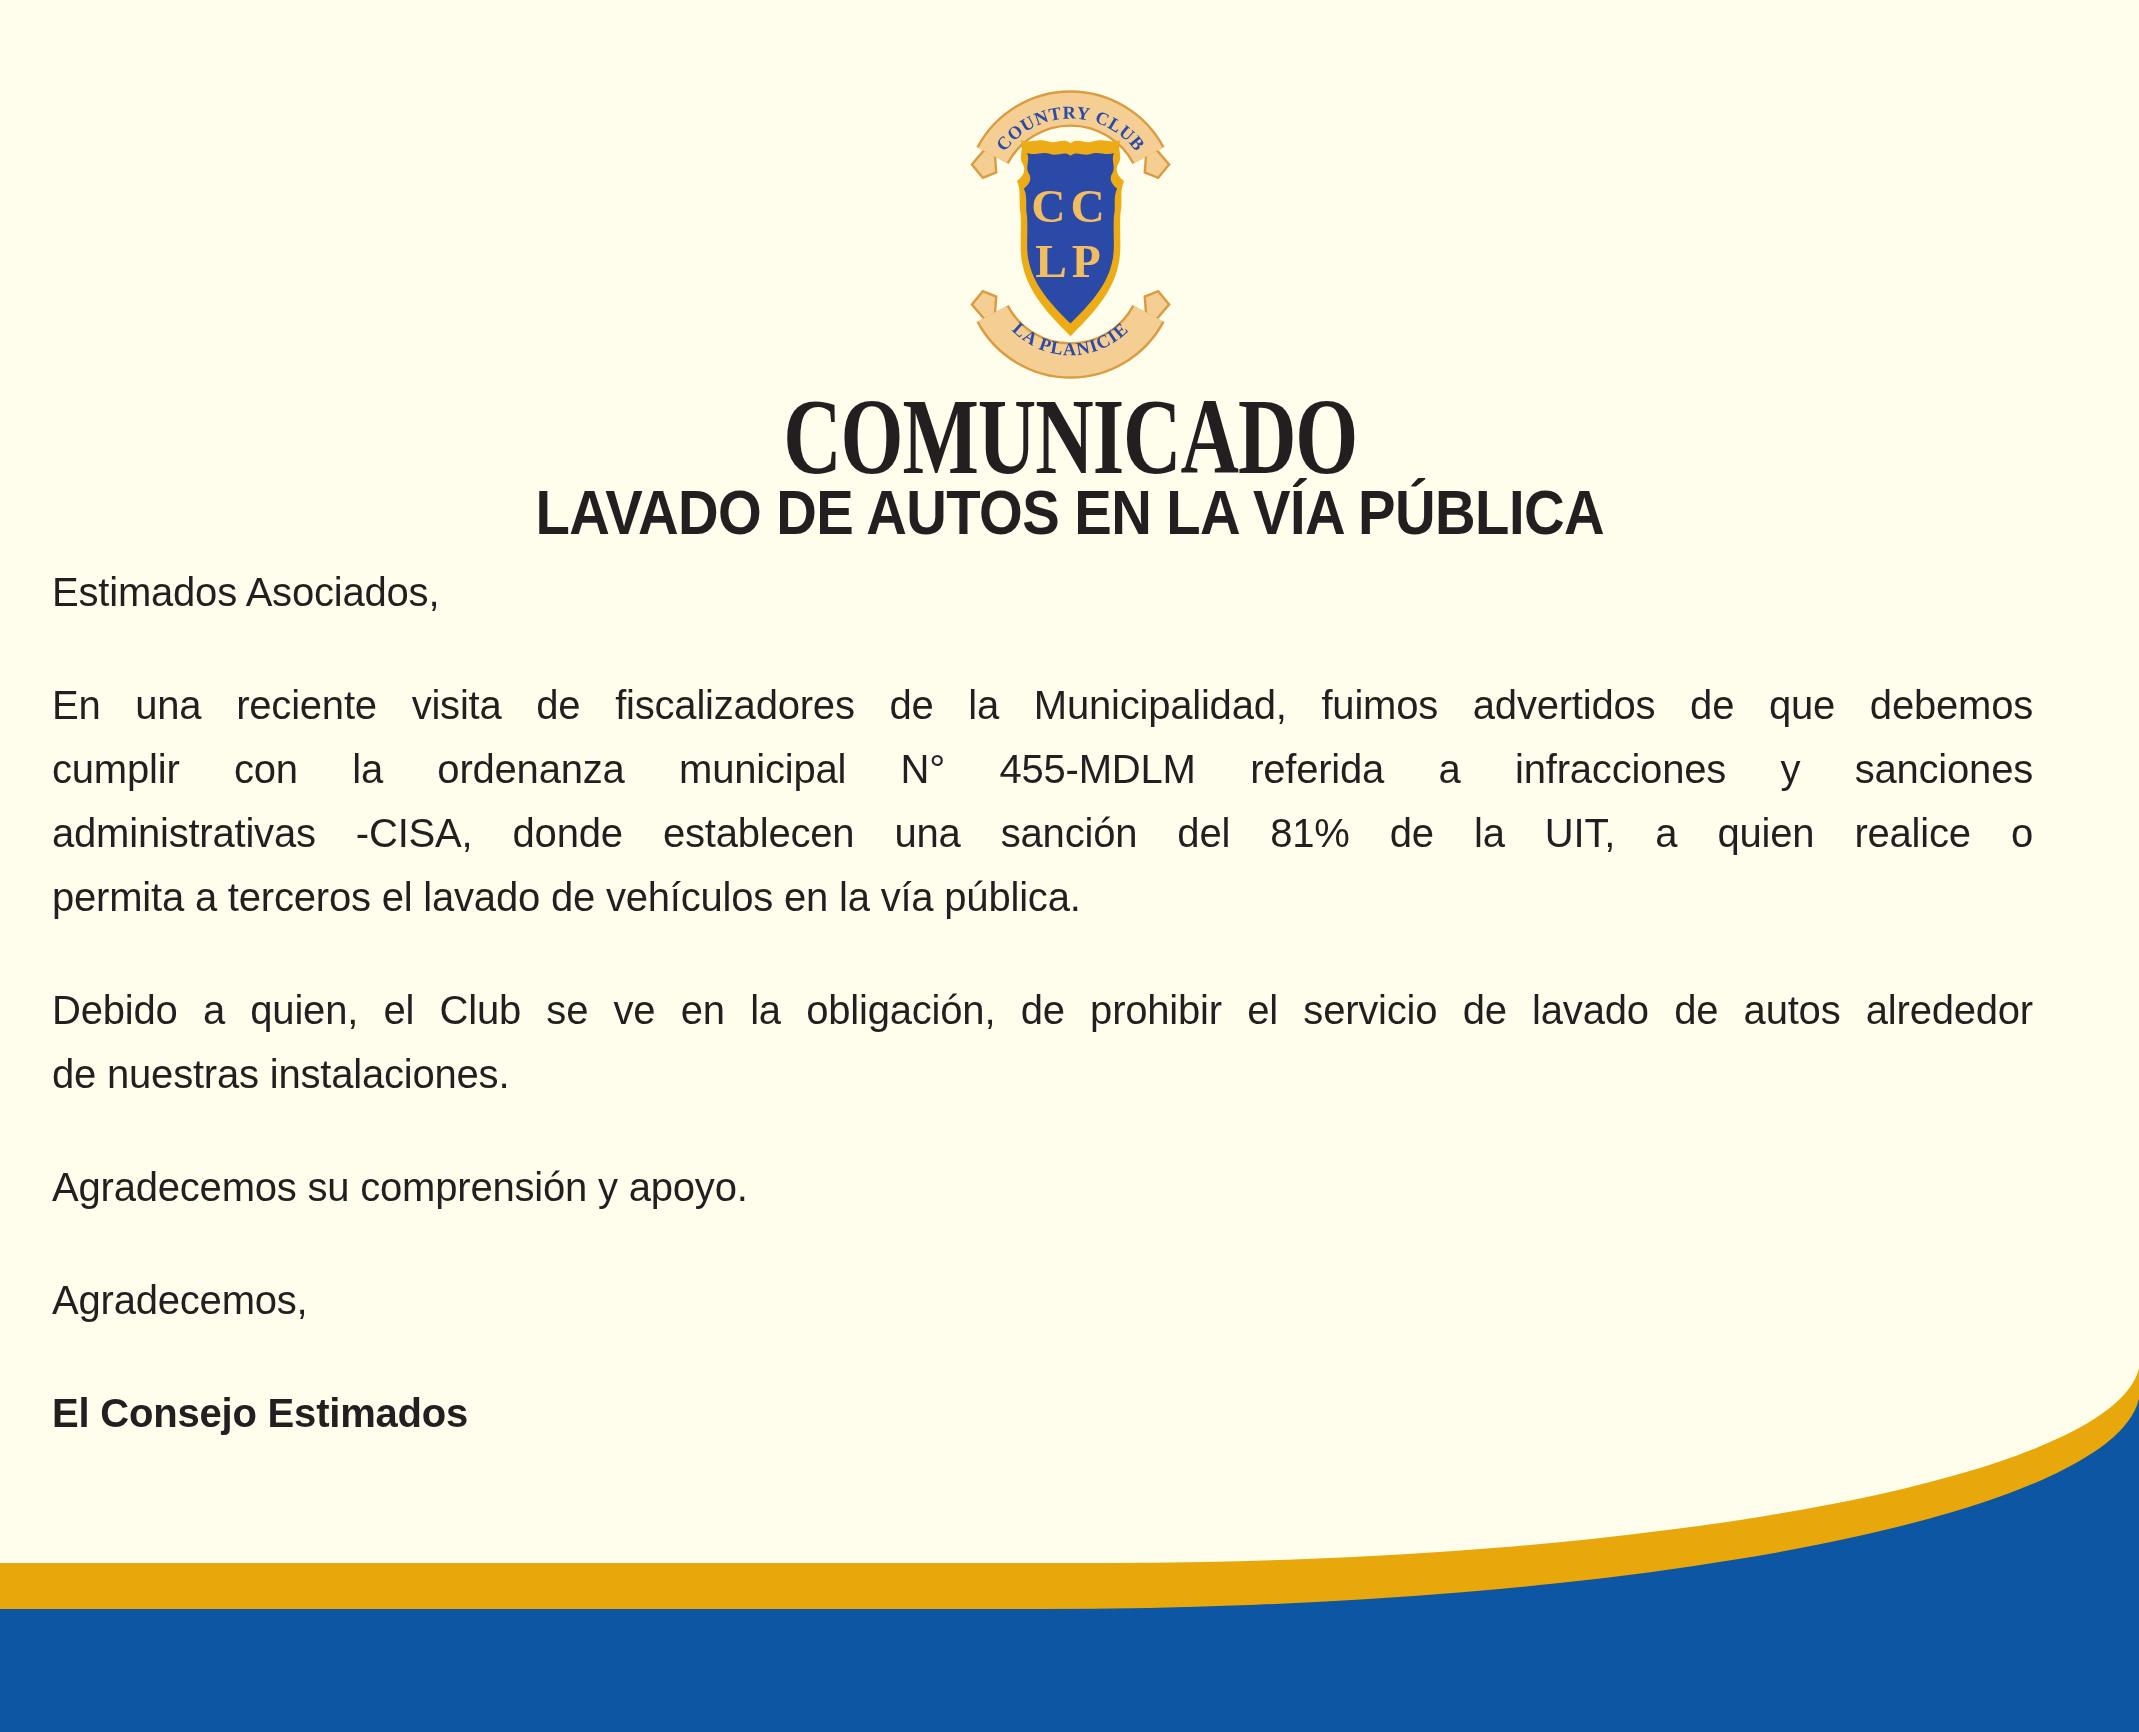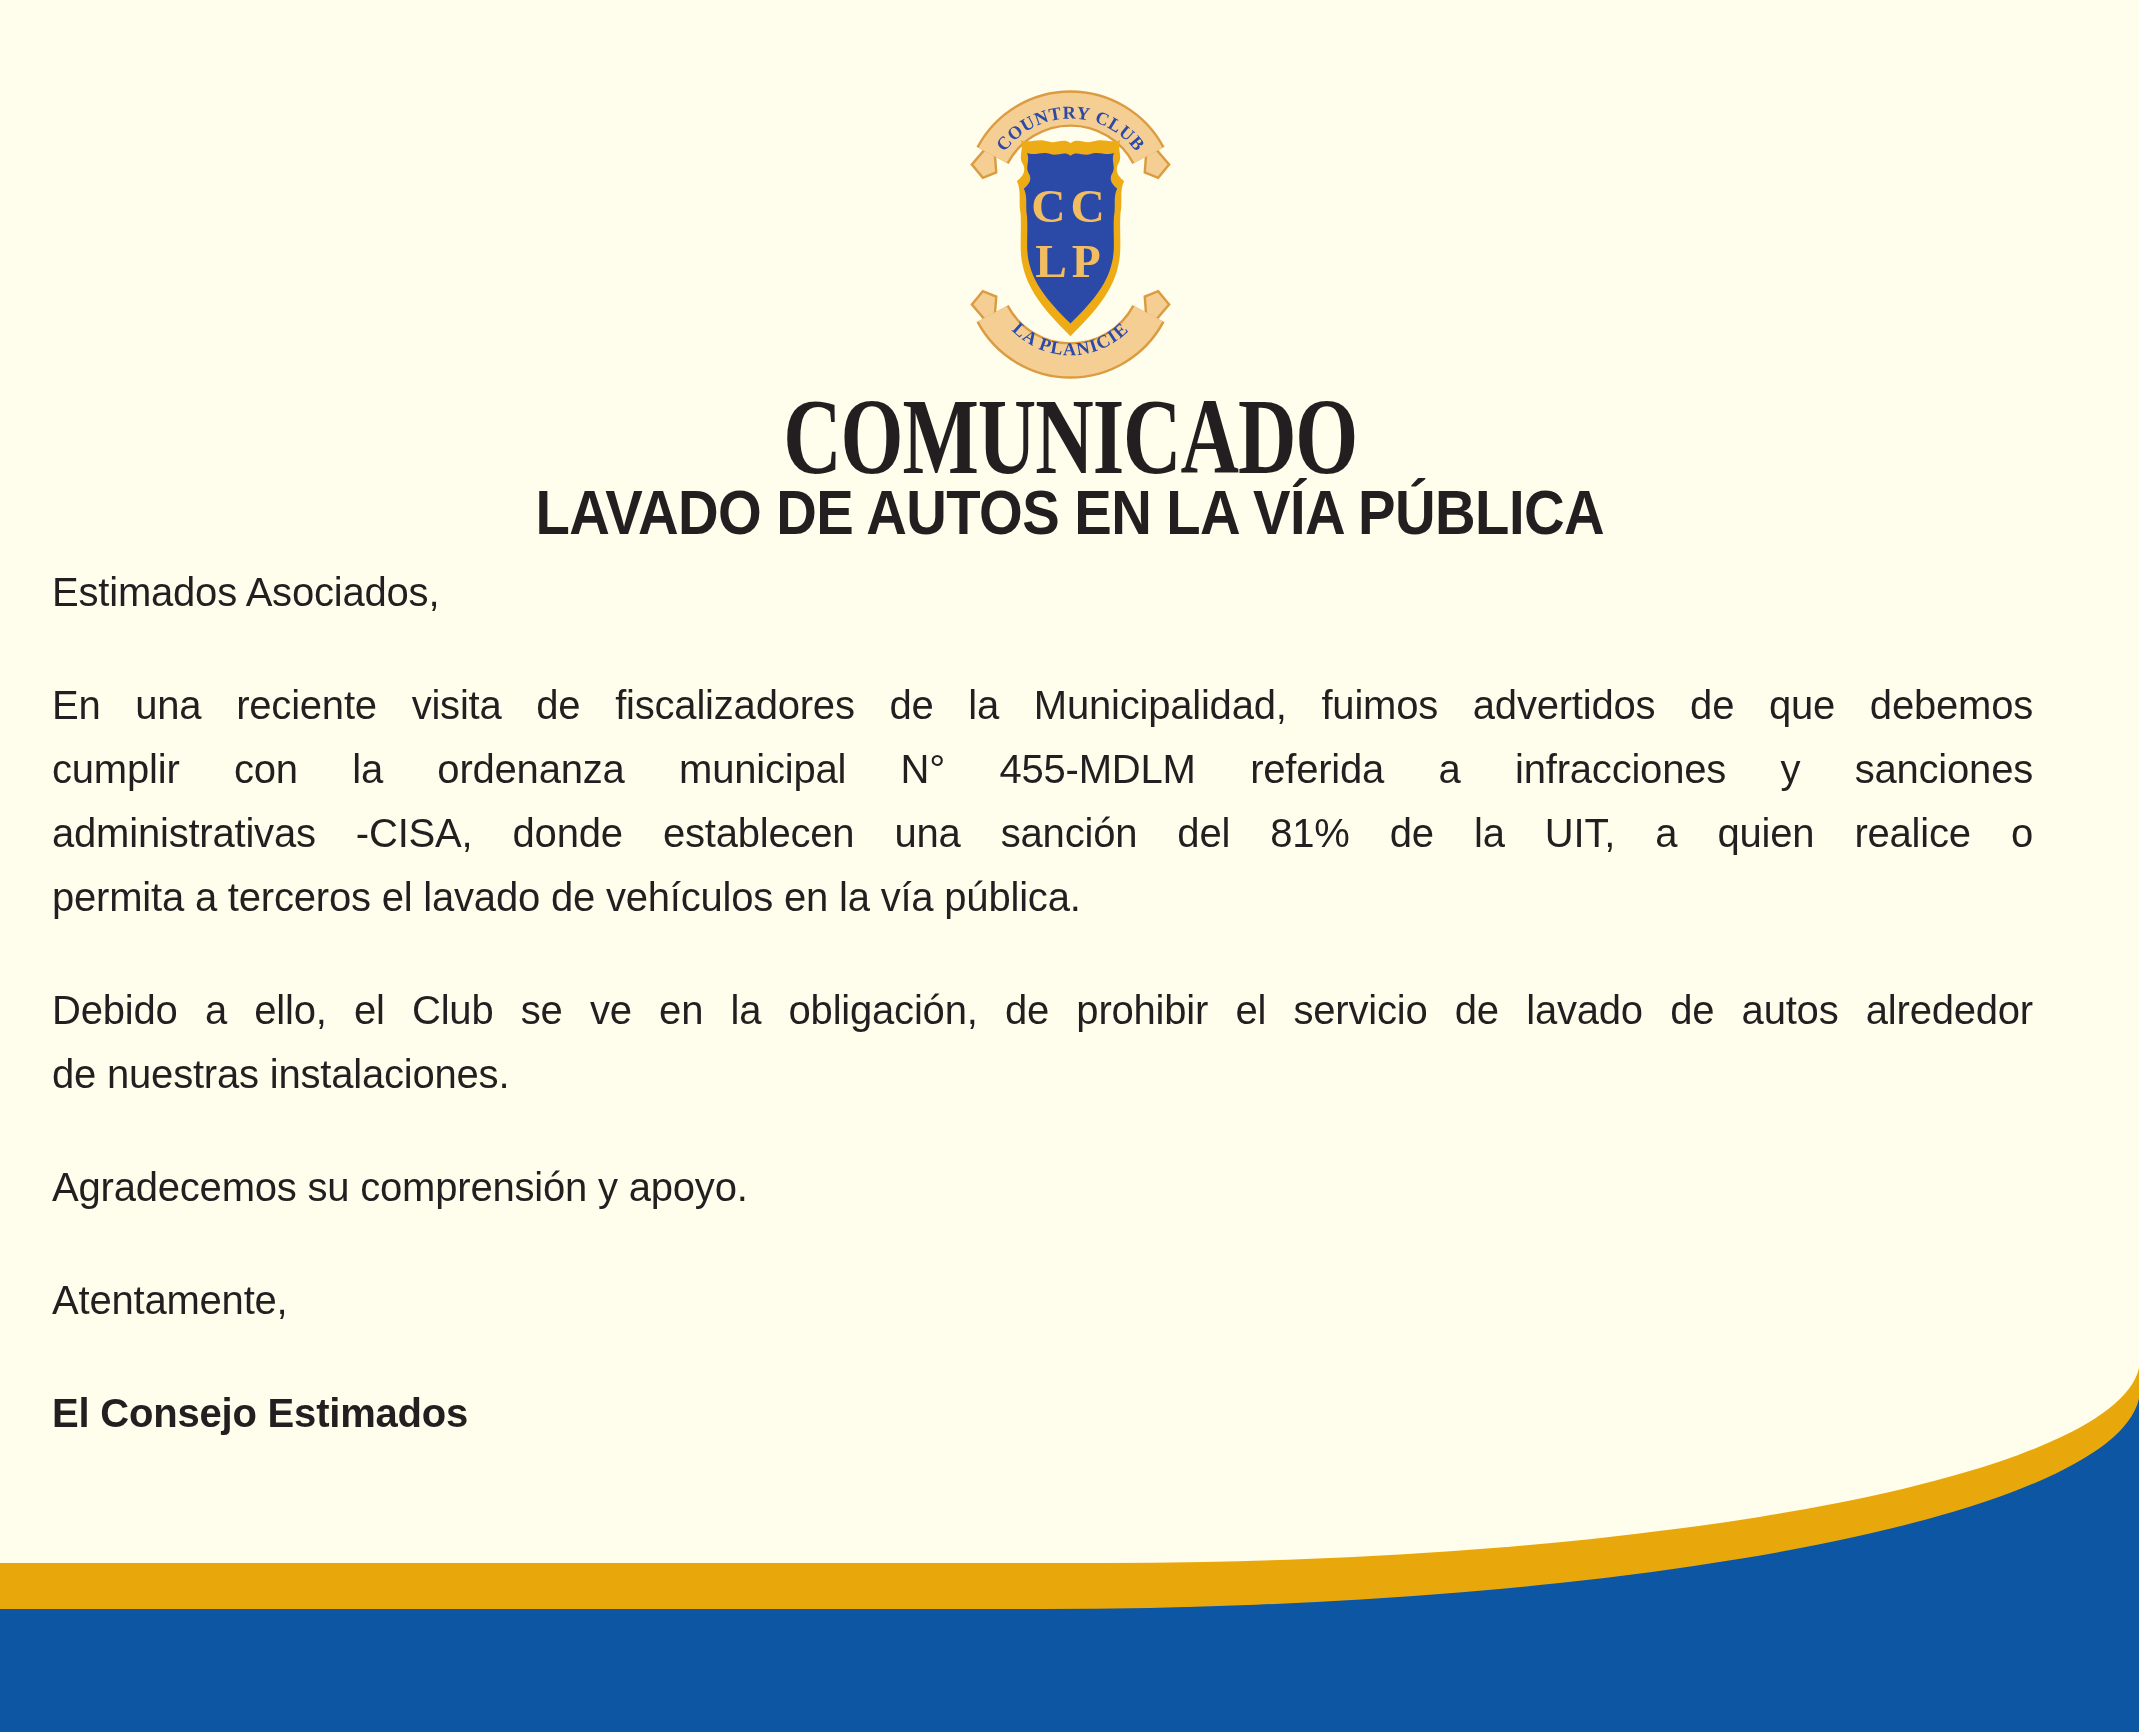--- a/index.html
+++ b/index.html
@@ -128,26 +128,26 @@
     <div class="content">
       <div>Estimados Asociados,</div>
       <div id="paragraphs" style="margin-bottom: 0px;">
           <div style="margin-bottom: 49px;">
             <div class="line">En una reciente visita de fiscalizadores de la Municipalidad, fuimos advertidos de que debemos</div>
             <div class="line">cumplir con la ordenanza municipal N° 455-MDLM referida a infracciones y sanciones</div>
             <div class="line">administrativas -CISA, donde establecen una sanción del 81% de la UIT, a quien realice o</div>
             <div class="line last">permita a terceros el lavado de vehículos en la vía pública.</div>
           </div>
           <div style="margin-bottom: 49px;">
-            <div class="line">Debido a ello, el Club se ve en la obligación, de prohibir el servicio de lavado de autos alrededor</div>
+            <div class="line">Debido a quien, el Club se ve en la obligación, de prohibir el servicio de lavado de autos alrededor</div>
             <div class="line last">de nuestras instalaciones.</div>
           </div>
           <div style="margin-bottom: 49px;">
             <div class="line last">Agradecemos su comprensión y apoyo.</div>
           </div>
         </div>
-      <div>Atentamente,</div>
+      <div>Agradecemos,</div>
       <div class="signature">El Consejo Estimados</div>
     </div>
 
   </div>
 </div>
 
 
 </body></html>

